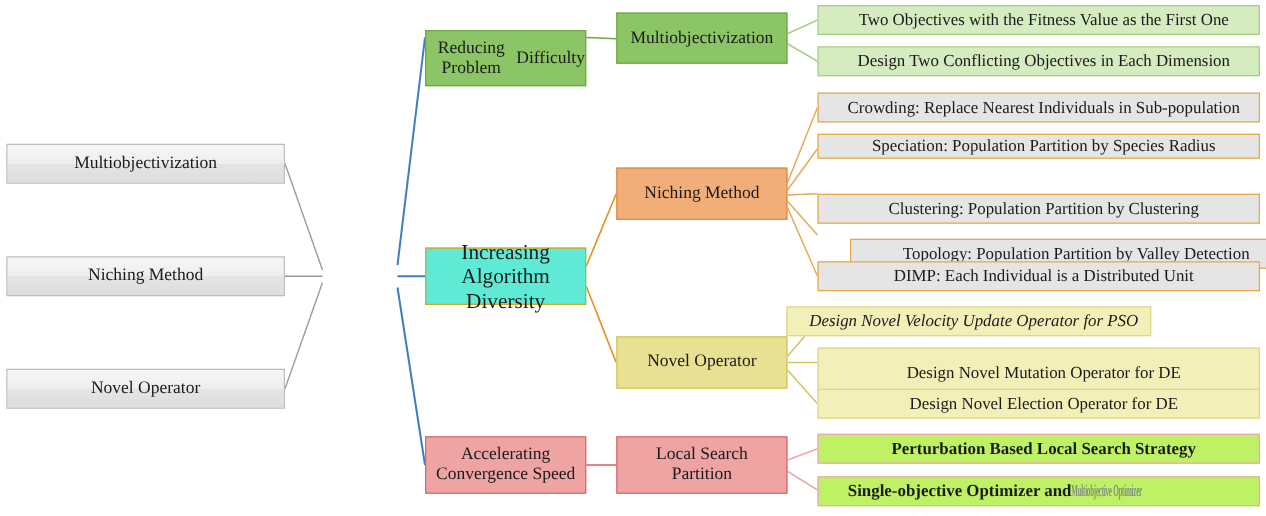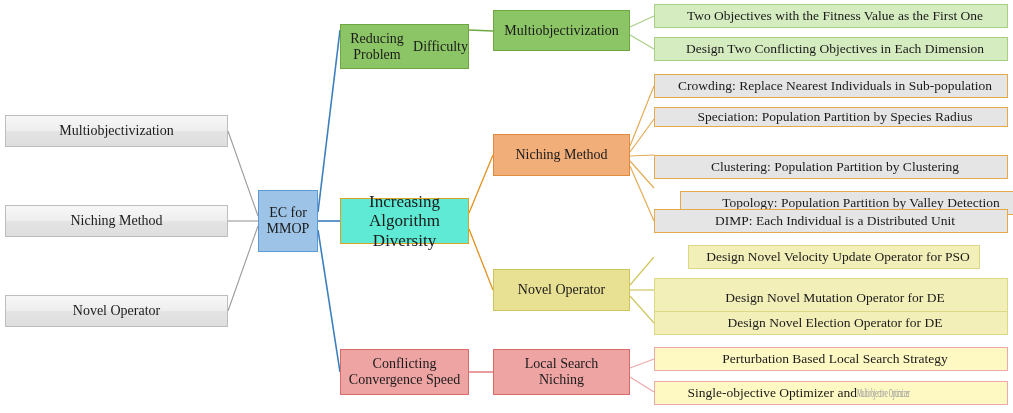--- a/index.html
+++ b/index.html
@@ -85,23 +85,24 @@
     background: #f2efb8;
     border-color: #dcd887;
     font-size: 13.5px;
   }
   .pal-pink {
     background: #efa4a4;
     border-color: #d96a6a;
     font-size: 14px;
   }
   .pal-pink-leaf {
-    background: #fef9c3;
+    background: #bef264;
     border-color: #eba9a9;
     font-size: 13.5px;
+    font-weight: bold;
   }
   .garbled {
     display: inline-block;
     font-family: "Liberation Serif", serif;
     font-size: 13.5px;
     transform: scaleX(0.42);
     transform-origin: left center;
     color: #6c6f8a;
     opacity: 0.75;
     letter-spacing: -0.5px;
@@ -169,24 +170,20 @@
   <div class="node pal-gray" style="left:5px; top:115px; width:223px; height:32px;">
     <span>Multiobjectivization</span>
   </div>
   <div class="node pal-gray" style="left:5px; top:205px; width:223px; height:32px;">
     <span>Niching Method</span>
   </div>
   <div class="node pal-gray" style="left:5px; top:295px; width:223px; height:32px;">
     <span>Novel Operator</span>
   </div>
 
-  <div class="node pal-blue" style="left:258px; top:190px; width:60px; height:62px; flex-direction:column;">
-    <span>EC for</span>
-    <span>MMOP</span>
-  </div>
 
   <div class="node pal-green" style="left:340px; top:24px; width:129px; height:45px; flex-direction:row;">
     <span>Reducing Problem</span>
     <span>Difficulty</span>
   </div>
 
   <div class="node pal-green" style="left:493px; top:10px; width:137px; height:41px;">
     <span>Multiobjectivization</span>
   </div>
 
@@ -219,38 +216,38 @@
     <span class="leaftext">Topology: Population Partition by Valley Detection</span>
   </div>
   <div class="node leafbox pal-orange-leaf" style="left:654px; top:209px; width:354px; height:24px;">
     <span class="leaftext">DIMP: Each Individual is a Distributed Unit</span>
   </div>
 
   <div class="node pal-yellow" style="left:493px; top:269px; width:137px; height:42px;">
     <span>Novel Operator</span>
   </div>
 
-  <div class="node leafbox pal-yellow-leaf" style="left:688px; top:245px; width:292px; height:24px;">
+  <div class="node leafbox pal-yellow-leaf" style="left:629px; top:245px; width:292px; height:24px;font-style:italic;">
     <span class="leaftext">Design Novel Velocity Update Operator for PSO</span>
   </div>
   <div class="node leafbox pal-yellow-leaf" style="left:654px; top:278px; width:354px; height:40px;">
     <span class="leaftext">Design Novel Mutation Operator for DE</span>
   </div>
   <div class="node leafbox pal-yellow-leaf" style="left:654px; top:311px; width:354px; height:24px;">
     <span class="leaftext">Design Novel Election Operator for DE</span>
   </div>
 
   <div class="node pal-pink" style="left:340px; top:349px; width:129px; height:46px; flex-direction:column;">
-    <span>Conflicting</span>
+    <span>Accelerating</span>
     <span>Convergence Speed</span>
   </div>
 
   <div class="node pal-pink" style="left:493px; top:349px; width:137px; height:46px; flex-direction:column;">
     <span>Local Search</span>
-    <span>Niching</span>
+    <span>Partition</span>
   </div>
 
   <div class="node leafbox pal-pink-leaf" style="left:654px; top:347px; width:354px; height:24px;">
     <span class="leaftext">Perturbation Based Local Search Strategy</span>
   </div>
   <div class="node leafbox pal-pink-leaf" style="left:654px; top:381px; width:354px; height:24px;">
     <span class="leaftext">Single-objective Optimizer and</span>
       <span class="garbled">Multiobjective Optimizer</span>
   </div>
 

